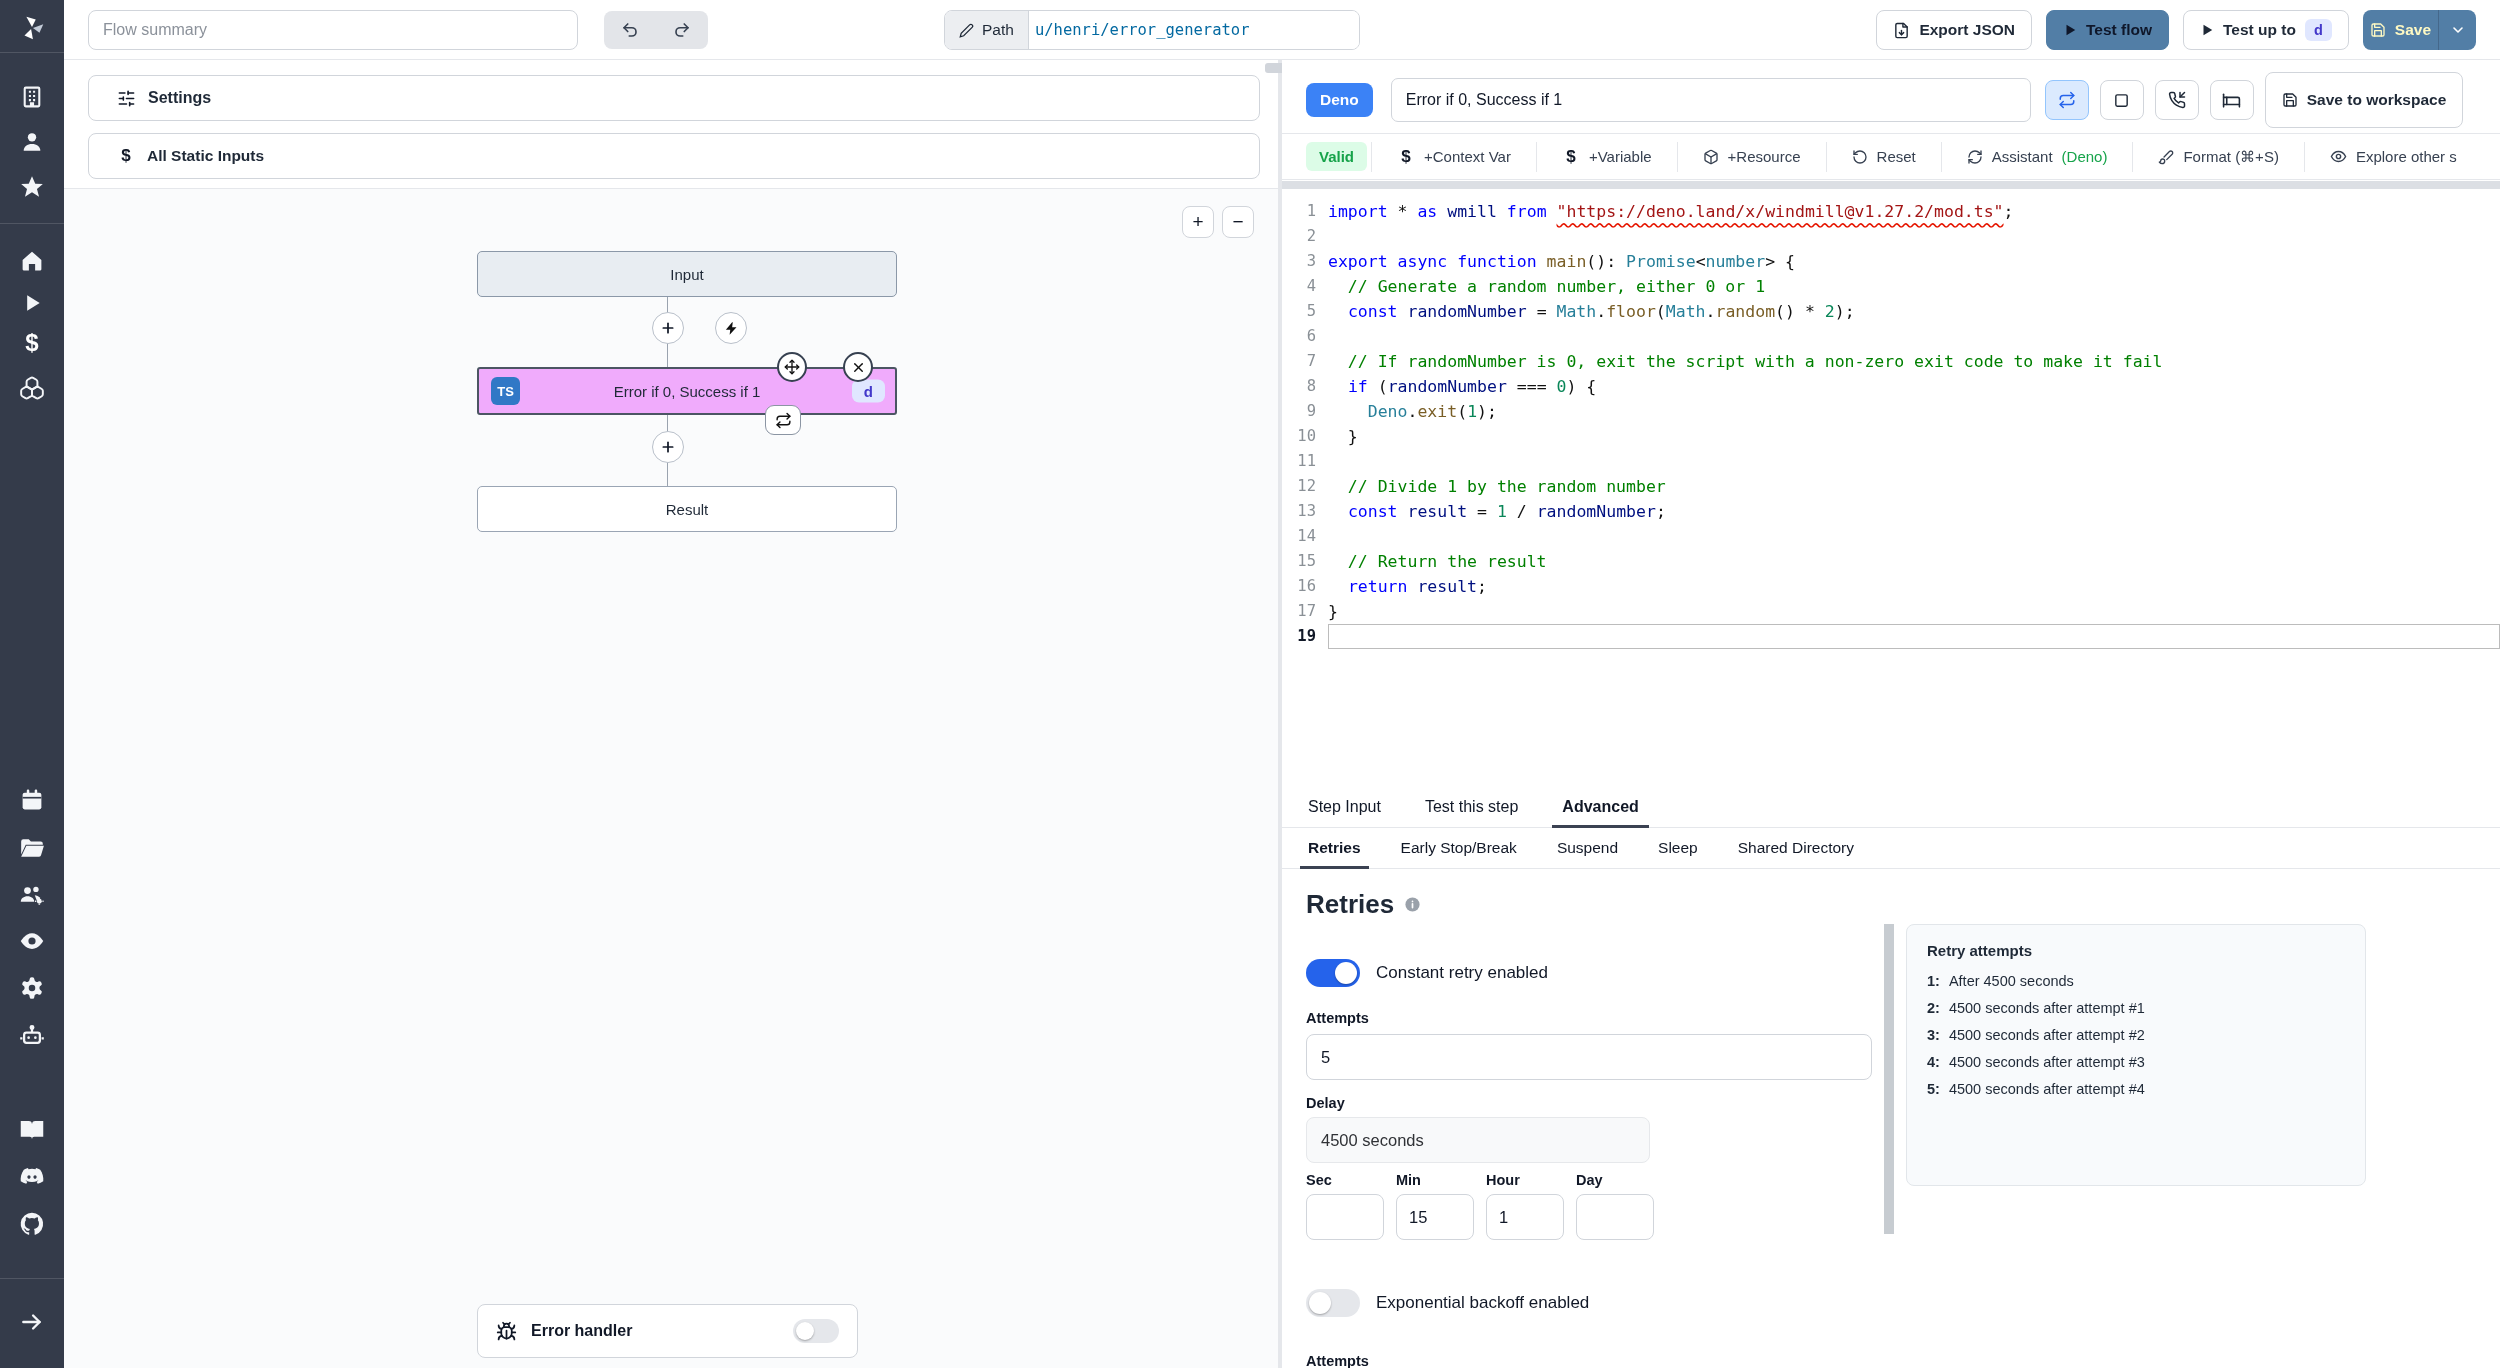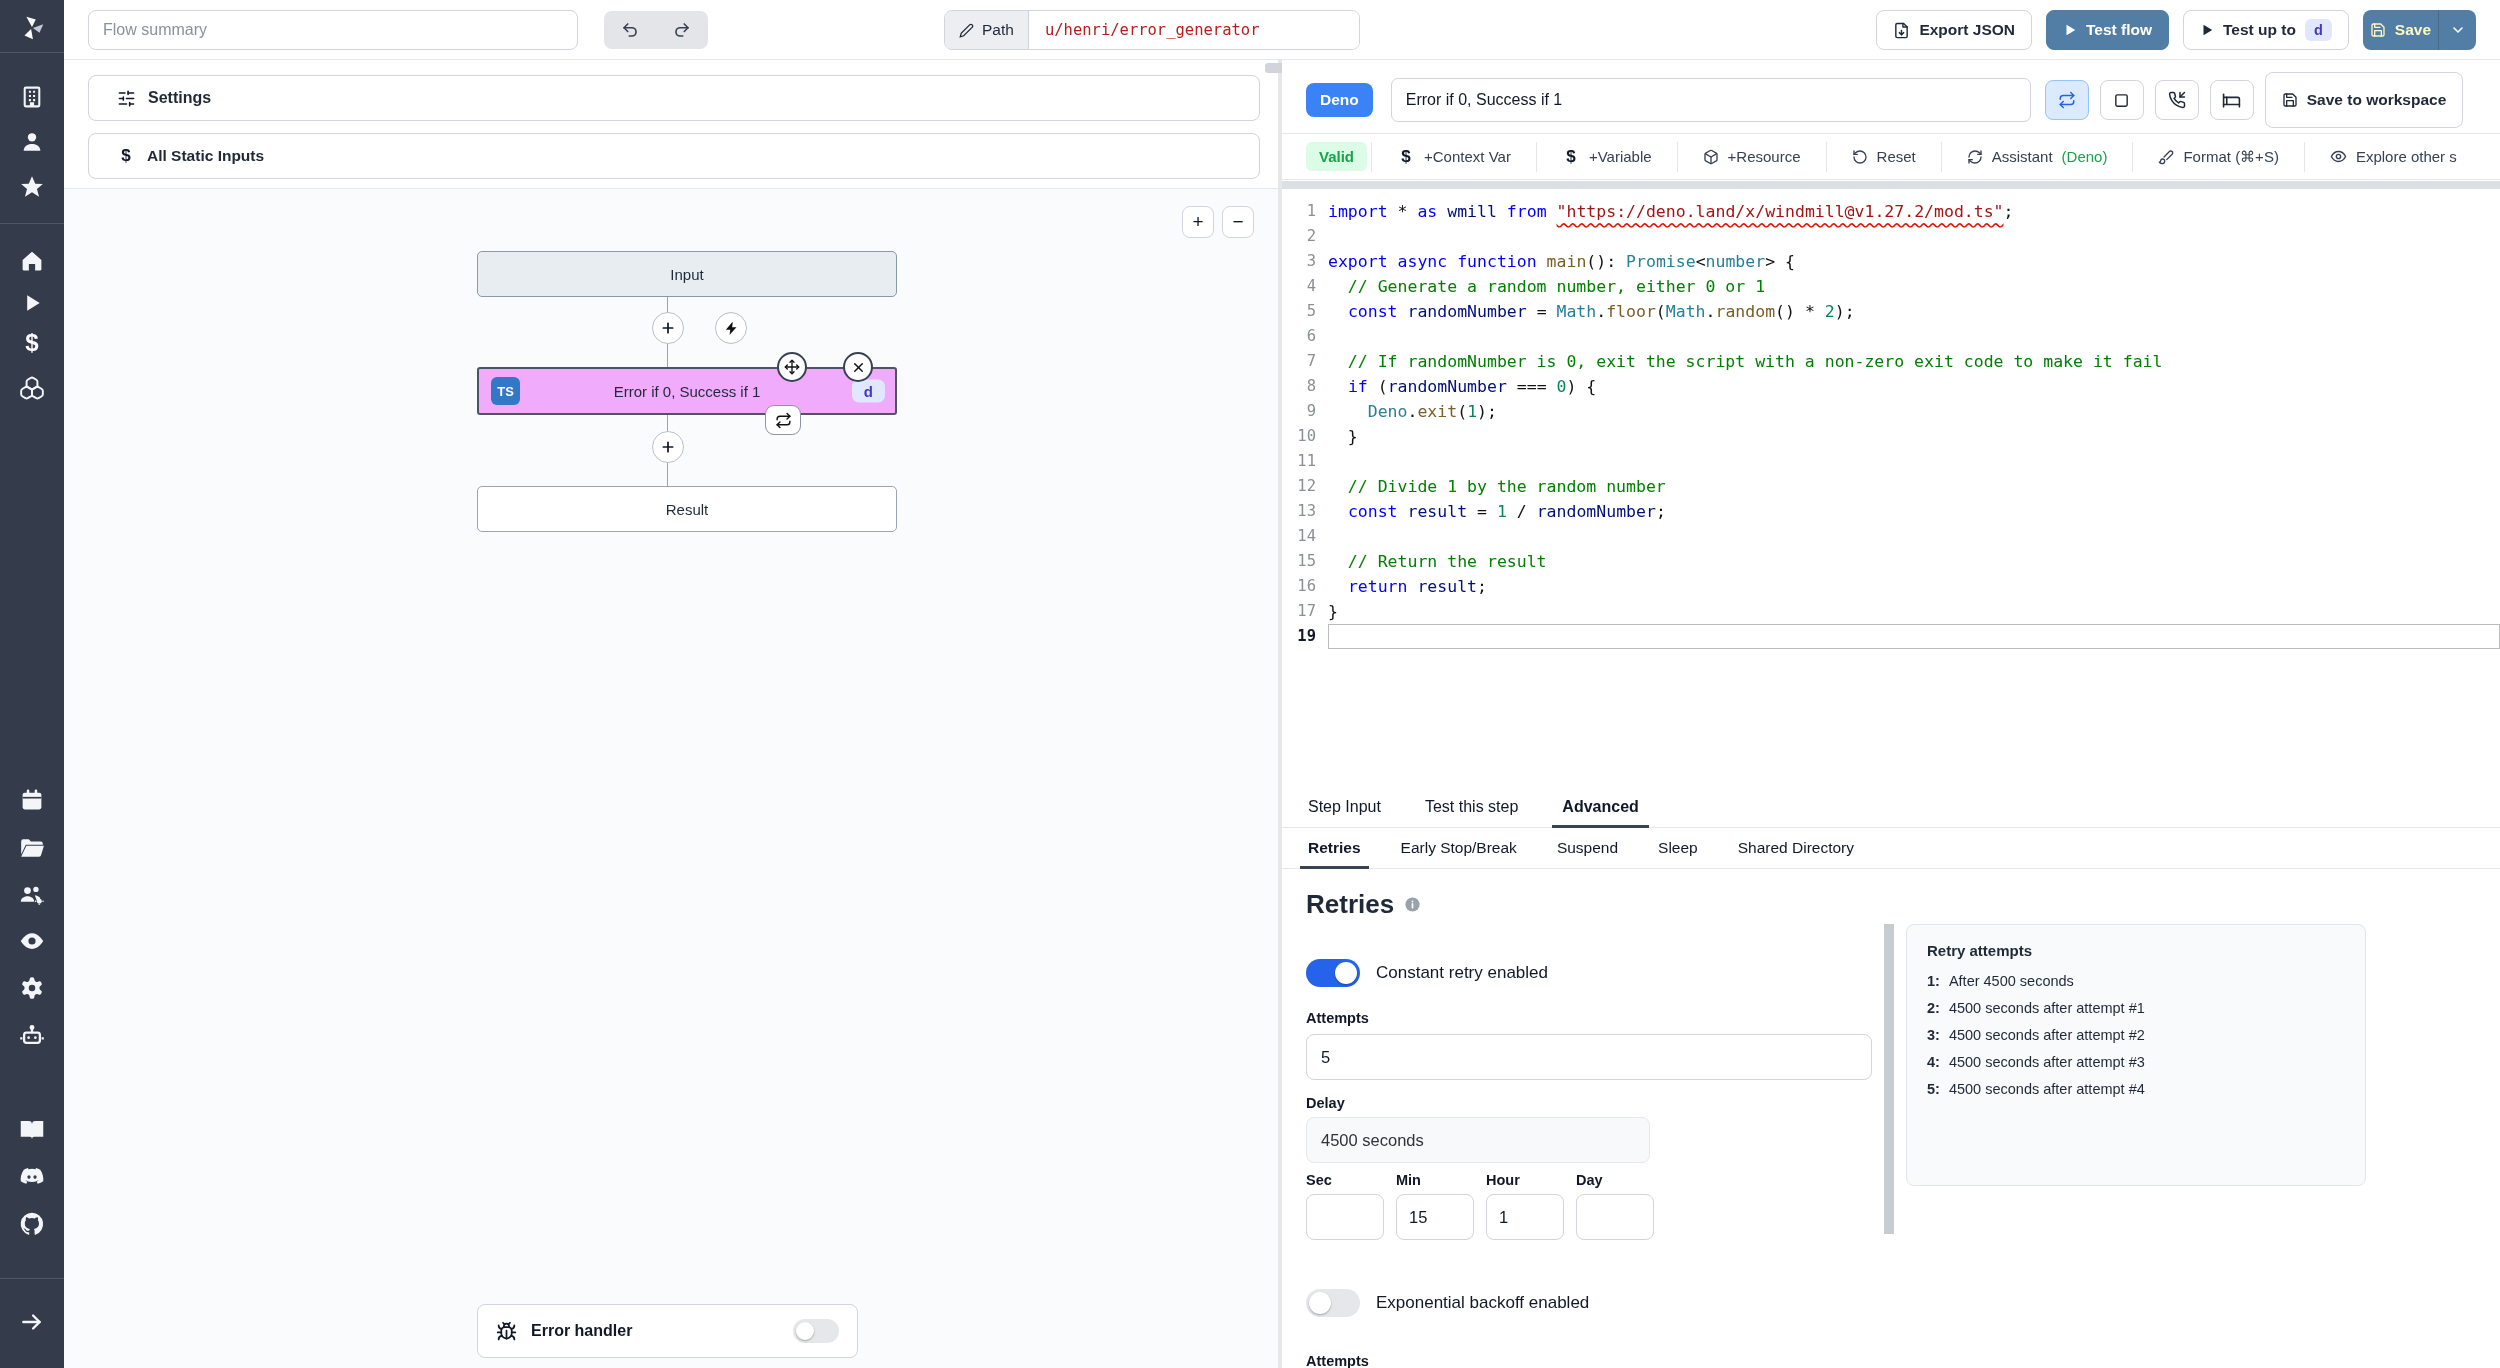--- a/index.html
+++ b/index.html
@@ -16,24 +16,24 @@
   .rail .dollar-big{font-size:24px;font-weight:700;color:#fff}
 
   
   .topbar{position:absolute;left:64px;top:0;right:0;height:60px;background:#fff;border-bottom:1px solid #e5e7eb;z-index:20}
   .flow-summary{position:absolute;left:24px;top:10px;width:490px;height:40px;border:1px solid #d1d5db;border-radius:8px;padding:0 14px;font-size:16px;color:#111827}
   .flow-summary::placeholder{color:#8b919a}
   .undoredo{position:absolute;left:540px;top:11px;width:104px;height:38px;background:#e3e5e9;border-radius:8px;display:flex}
   .undoredo button{flex:1;background:none;border:none;display:flex;align-items:center;justify-content:center;color:#374151;cursor:pointer}
   .path-group{position:absolute;left:880px;top:10px;height:40px;display:flex;border:1px solid #d1d5db;border-radius:8px;overflow:hidden;background:#fff}
   .path-tag{display:flex;align-items:center;gap:8px;background:#eceef1;border-right:1px solid #d1d5db;padding:0 14px;font-size:15.5px;color:#1f2937}
-  .path-val{border:none;width:330px;padding:0 16px;font-family:"DejaVu Sans Mono",monospace;font-size:15.5px;color:#b91c1c}
+  .path-val{border:none;width:330px;padding:0 6px;font-family:"DejaVu Sans Mono",monospace;font-size:15.5px;color:#0369a1}
   .topbtns{position:absolute;right:24px;top:10px;display:flex;gap:14px;align-items:center}
   .btn{height:40px;display:inline-flex;align-items:center;gap:9px;padding:0 16px;border-radius:8px;font-size:15.5px;font-weight:600;cursor:pointer;border:1px solid #d1d5db;background:#fff;color:#1f2937;white-space:nowrap}
-  .btn.blue{background:#527ea6;border-color:#527ea6;color:#ffffff}
+  .btn.blue{background:#527ea6;border-color:#527ea6;color:#0f172a}
   .chip-d{background:#e0e7ff;color:#4338ca;font-weight:700;border-radius:6px;padding:3px 9px;font-size:14.5px}
   .savegrp{display:flex;height:40px;border-radius:8px;overflow:hidden;cursor:pointer}
   .savegrp .main{display:flex;align-items:center;gap:9px;background:#527ea6;color:#fef9c3;font-weight:600;font-size:15.5px;padding:0 7px}
   .savegrp .arrow{display:flex;align-items:center;justify-content:center;background:#527ea6;color:#fff;width:38px;border-left:1px solid #45688b}
 
   
   .content{position:absolute;top:60px;left:64px;right:0;bottom:0}
   .lpanel{position:absolute;left:0;top:0;width:1214px;bottom:0;background:#fff}
   .vdivider{position:absolute;left:1214px;top:0;width:4px;bottom:0;background:#e5e7eb;cursor:col-resize}
   .vdivider .grip{position:absolute;left:-13px;top:3px;width:30px;height:10px;background:#d1d5db;border-radius:3px}

